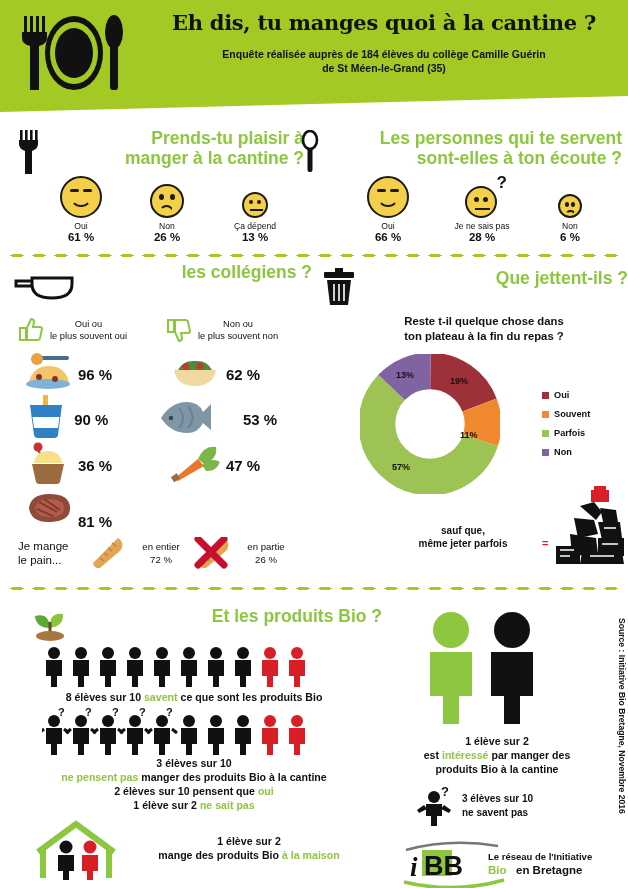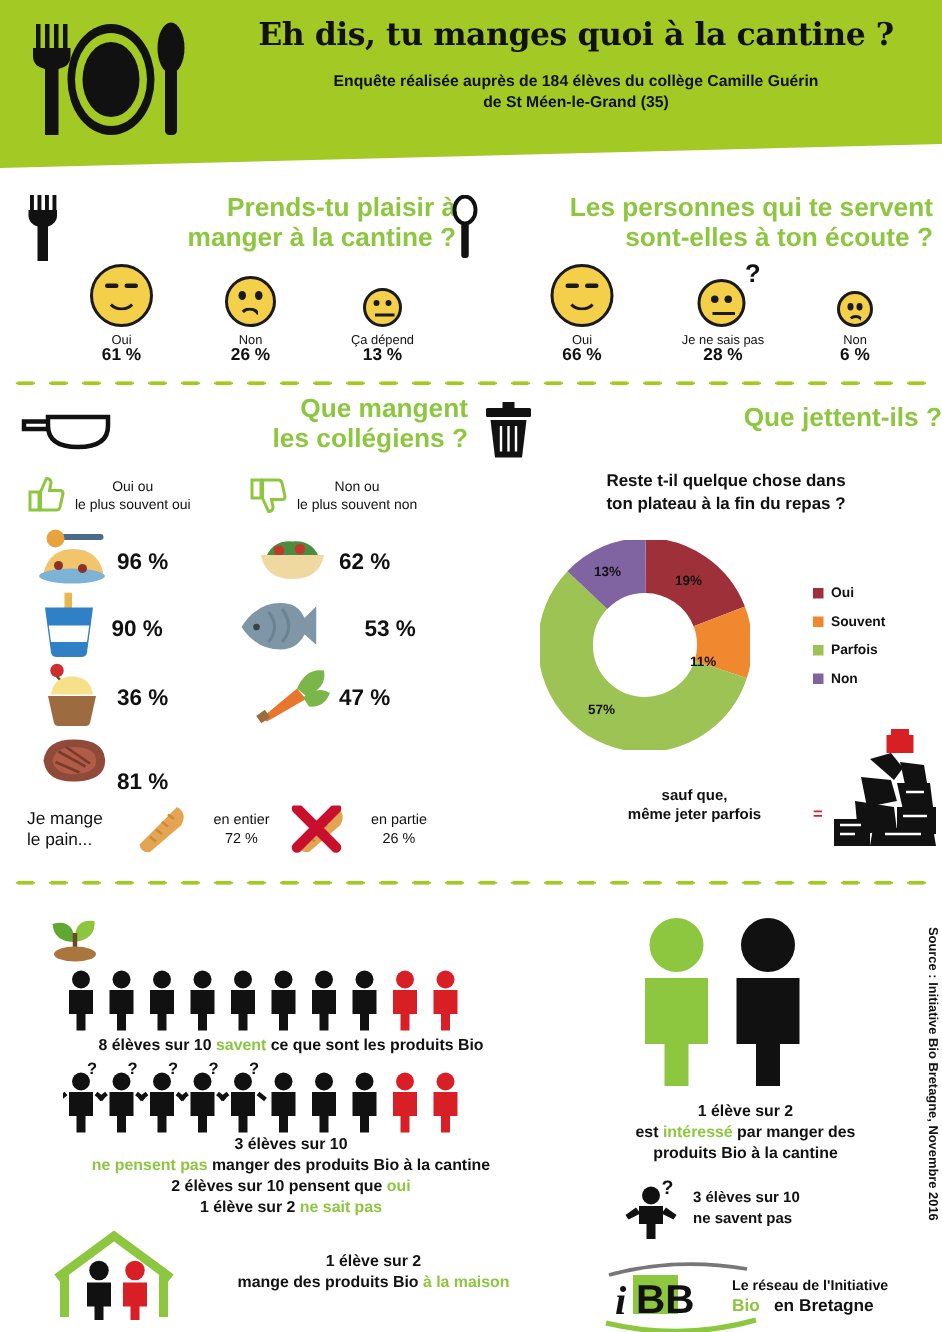--- a/index.html
+++ b/index.html
@@ -212,21 +212,20 @@
   <div class="dots" style="top:253px;"></div>
 
   <div style="position:absolute;left:12px;top:262px;width:300px;">
     <svg width="64" height="34" viewBox="0 0 64 34" style="position:absolute;left:0px;top:8px;">
       <g fill="none" stroke="#111" stroke-width="3">
         <path d="M20 8 h40 v6 q0 14 -20 14 t-20 -14 z"></path>
         <path d="M20 11 h-16 v5 h16"></path>
       </g>
     </svg>
     <div class="sec-title" style="margin-left:72px;">
-      <div>Que mangent</div>
       <div>les collégiens ?</div>
     </div>
 
     <div style="position:absolute;left:6px;top:54px;width:300px;display:flex;">
       <div style="display:flex;align-items:center;width:148px;">
         <svg width="28" height="28" viewBox="0 0 28 28">
           <g fill="none" stroke="#8dc63f" stroke-width="2">
             <path d="M9 12 l4 -9 q3 0 3 3 l-1 5 h7 q2 0 2 2 l-2 9 q-0.5 2 -2.5 2 H9 z"></path>
             <rect x="2" y="12" width="6" height="12"></rect>
           </g>
@@ -368,21 +367,21 @@
         <path d="M12 16 v17 M17 16 v17 M22 16 v17"></path>
       </g>
     </svg>
     <div class="sec-title" style="margin-left:46px;padding-top:6px;">Que jettent-ils ?</div>
 
     <div style="position:absolute;left:36px;top:52px;width:256px;text-align:center;font-size:11.3px;font-weight:bold;color:#111;line-height:15px;">
       <div>Reste t-il quelque chose dans</div>
       <div>ton plateau à la fin du repas ?</div>
     </div>
 
-    <div style="position:absolute;left:40px;top:98px;width:140px;height:140px;">
+    <div style="position:absolute;left:40px;top:92px;width:140px;height:140px;">
       <svg width="140" height="140" viewBox="0 0 42 42">
 
         <circle cx="21" cy="21" r="15.915" fill="transparent" stroke="#9e3039" stroke-width="11" stroke-dasharray="19 81" stroke-dashoffset="25"></circle>
         <circle cx="21" cy="21" r="15.915" fill="transparent" stroke="#f0882f" stroke-width="11" stroke-dasharray="11 89" stroke-dashoffset="6"></circle>
         <circle cx="21" cy="21" r="15.915" fill="transparent" stroke="#9dc355" stroke-width="11" stroke-dasharray="57 43" stroke-dashoffset="95"></circle>
         <circle cx="21" cy="21" r="15.915" fill="transparent" stroke="#8064a2" stroke-width="11" stroke-dasharray="13 87" stroke-dashoffset="38"></circle>
       </svg>
       <div class="donut-label" style="left:90px;top:22px;">19%</div>
       <div class="donut-label" style="left:100px;top:76px;">11%</div>
       <div class="donut-label" style="left:32px;top:108px;">57%</div>
@@ -437,20 +436,21 @@
 
   <div class="dots" style="top:586px;"></div>
 
   <div style="position:absolute;left:14px;top:600px;width:368px;">
     <svg width="44" height="40" viewBox="0 0 44 40" style="position:absolute;left:14px;top:2px;">
       <path d="M22 26 q-14 0 -15 -12 q14 -4 15 12 z" fill="#5fa832"></path>
       <path d="M22 26 q14 -2 13 -14 q-14 -2 -13 14 z" fill="#8cc63e"></path>
       <rect x="20.5" y="20" width="3" height="12" fill="#6b4a2a"></rect>
       <ellipse cx="22" cy="34" rx="14" ry="5" fill="#a9763f"></ellipse>
     </svg>
+    <div class="sec-title" style="margin-left:66px;padding-top:6px;">Et les produits Bio ?</div>
 
     <div style="position:absolute;left:28px;top:46px;width:300px;">
       <svg width="272" height="42" viewBox="0 0 272 42">
         <g fill="#111">
           <g transform="translate(0,0)">
               <circle cx="12" cy="7" r="6"></circle>
               <path d="M4 14 h16 v16 h-5 v11 h-6 v-11 h-5 z"></path>
             </g>
           <g transform="translate(27,0)">
               <circle cx="12" cy="7" r="6"></circle>

